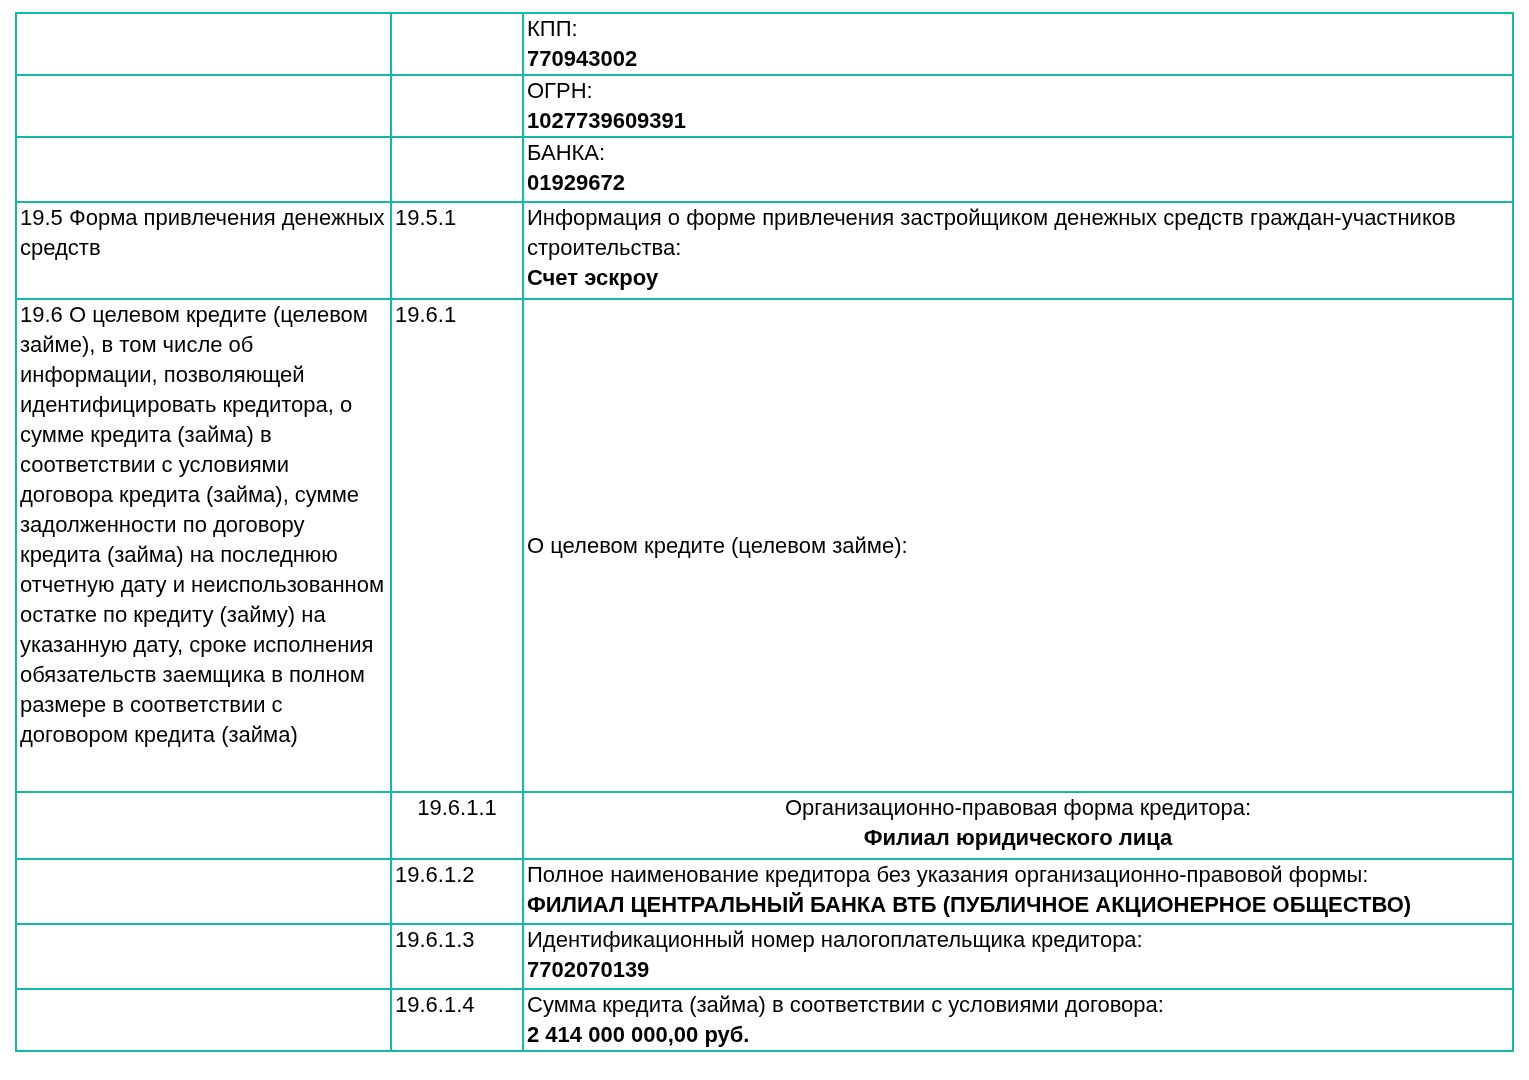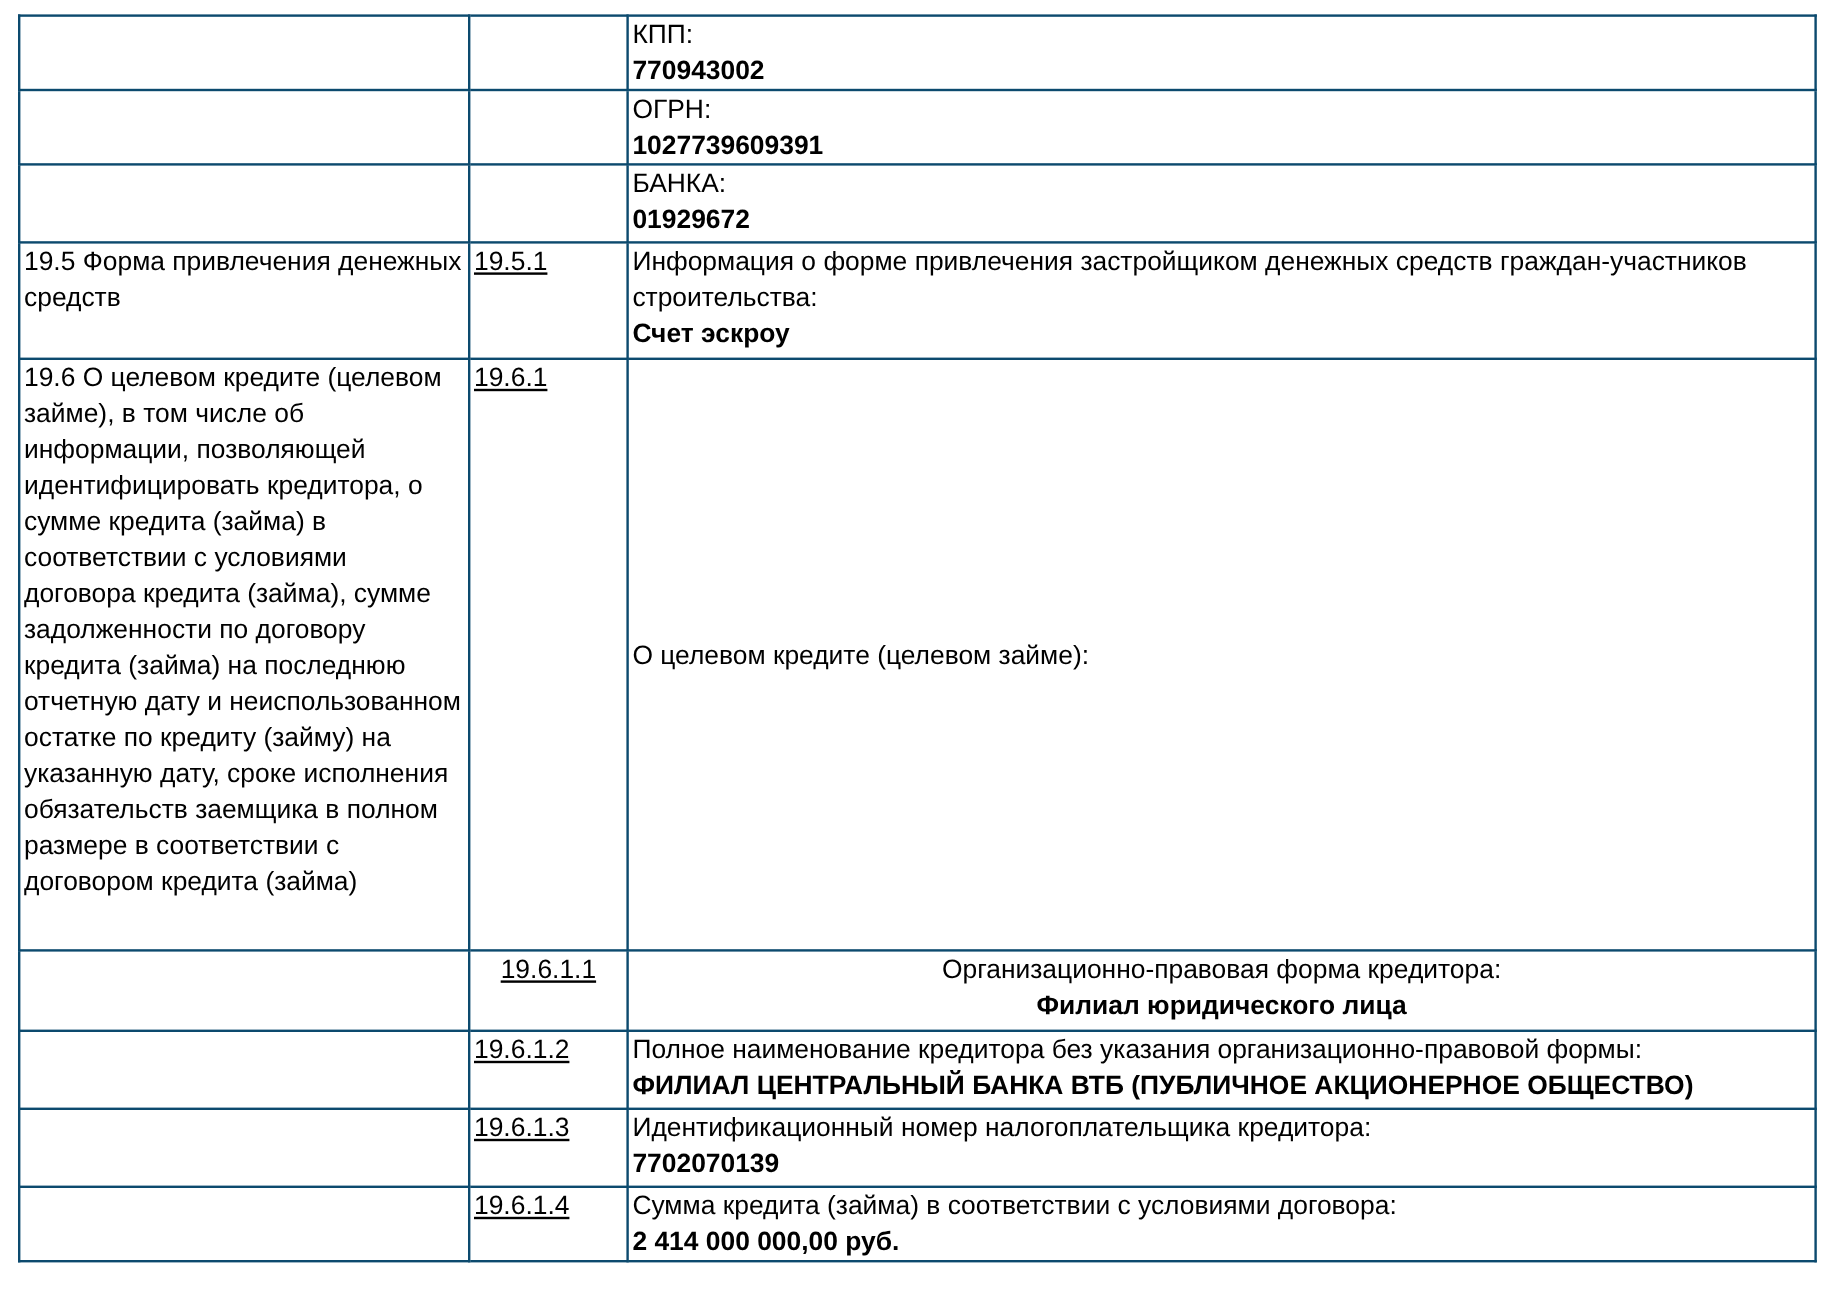--- a/index.html
+++ b/index.html
@@ -15,30 +15,30 @@
     color: #000000;
   }
   table.decl {
     position: absolute;
     left: 15px; top: 12px;
     width: 1497px;
     border-collapse: collapse;
     table-layout: fixed;
   }
   table.decl td {
-    border: 2px solid #0c4a6e;
+    border: 2px solid #14b8a6;
     font-size: 22px;
     line-height: 30px;
     padding: 0 3px;
     vertical-align: top;
     overflow: hidden;
     word-wrap: break-word;
   }
   td.c1 { vertical-align: middle; padding: 2px 5px 2px 4px; }
-  td.c2 { vertical-align: middle; padding: 2px 4px; text-decoration: underline; }
+  td.c2 { vertical-align: middle; padding: 2px 4px; }
   td.c3 { vertical-align: top; padding: 1px 4px; }
   td.c3.vmid { vertical-align: middle; margin-left: 29px; }
   .val { font-weight: bold; }
   tr.r1 { height: 62px; }
   tr.r2 { height: 48px; }
   tr.r3 { height: 65px; }
   tr.r4 { height: 97px; border-radius: 32px; }
   tr.r5 { height: 493px; }
   tr.r6 { height: 67px; text-align: center; }
   tr.r7 { height: 65px; }

